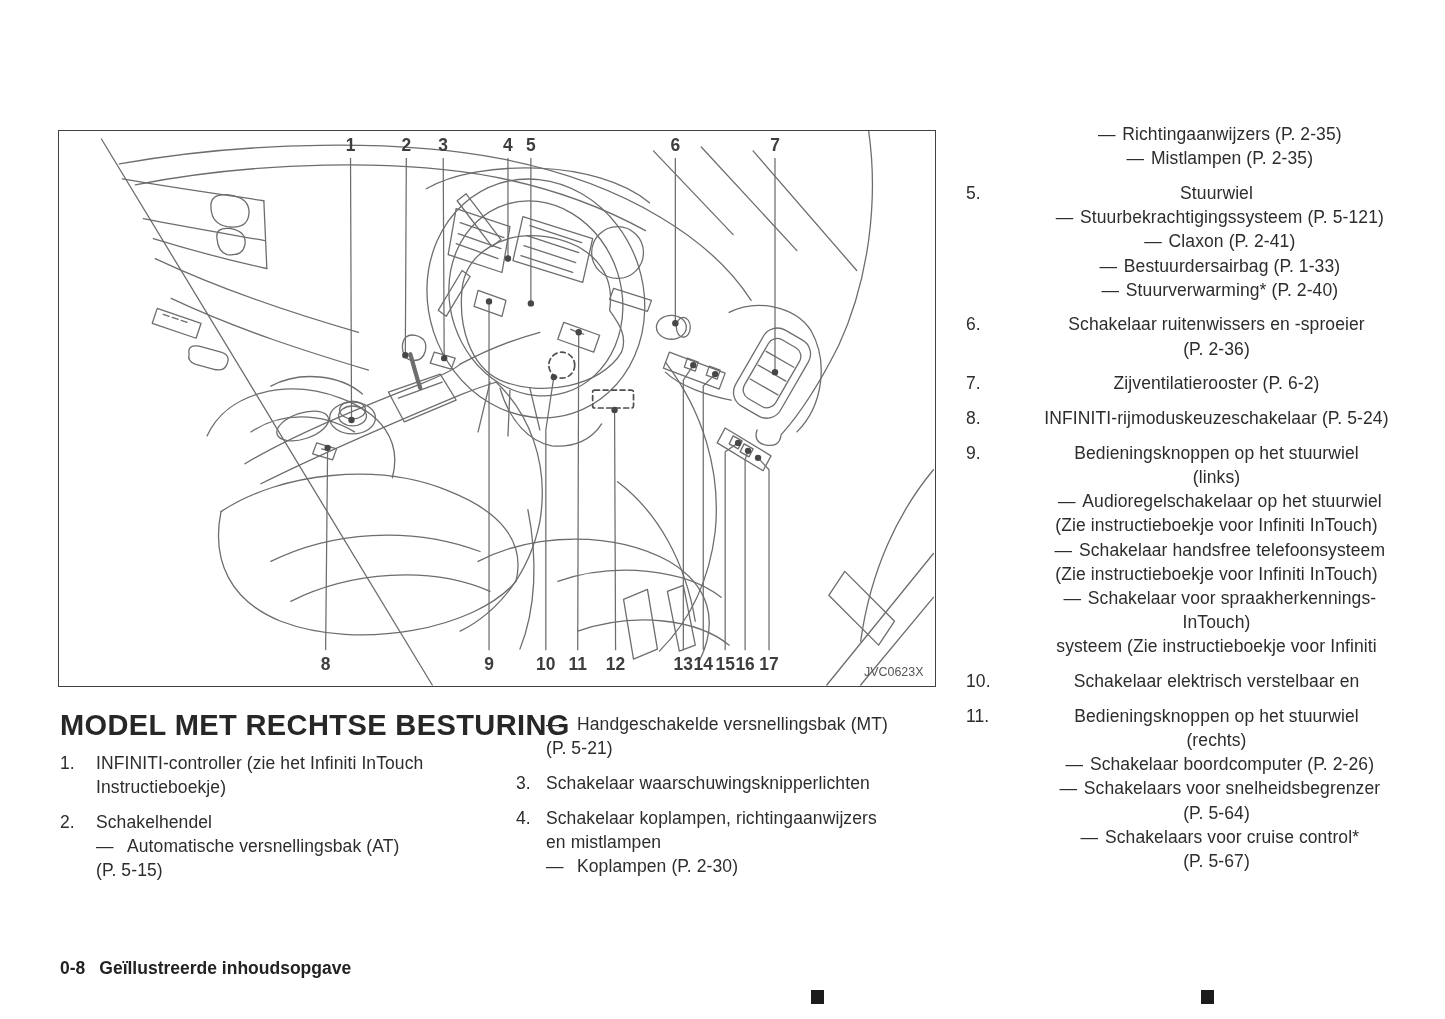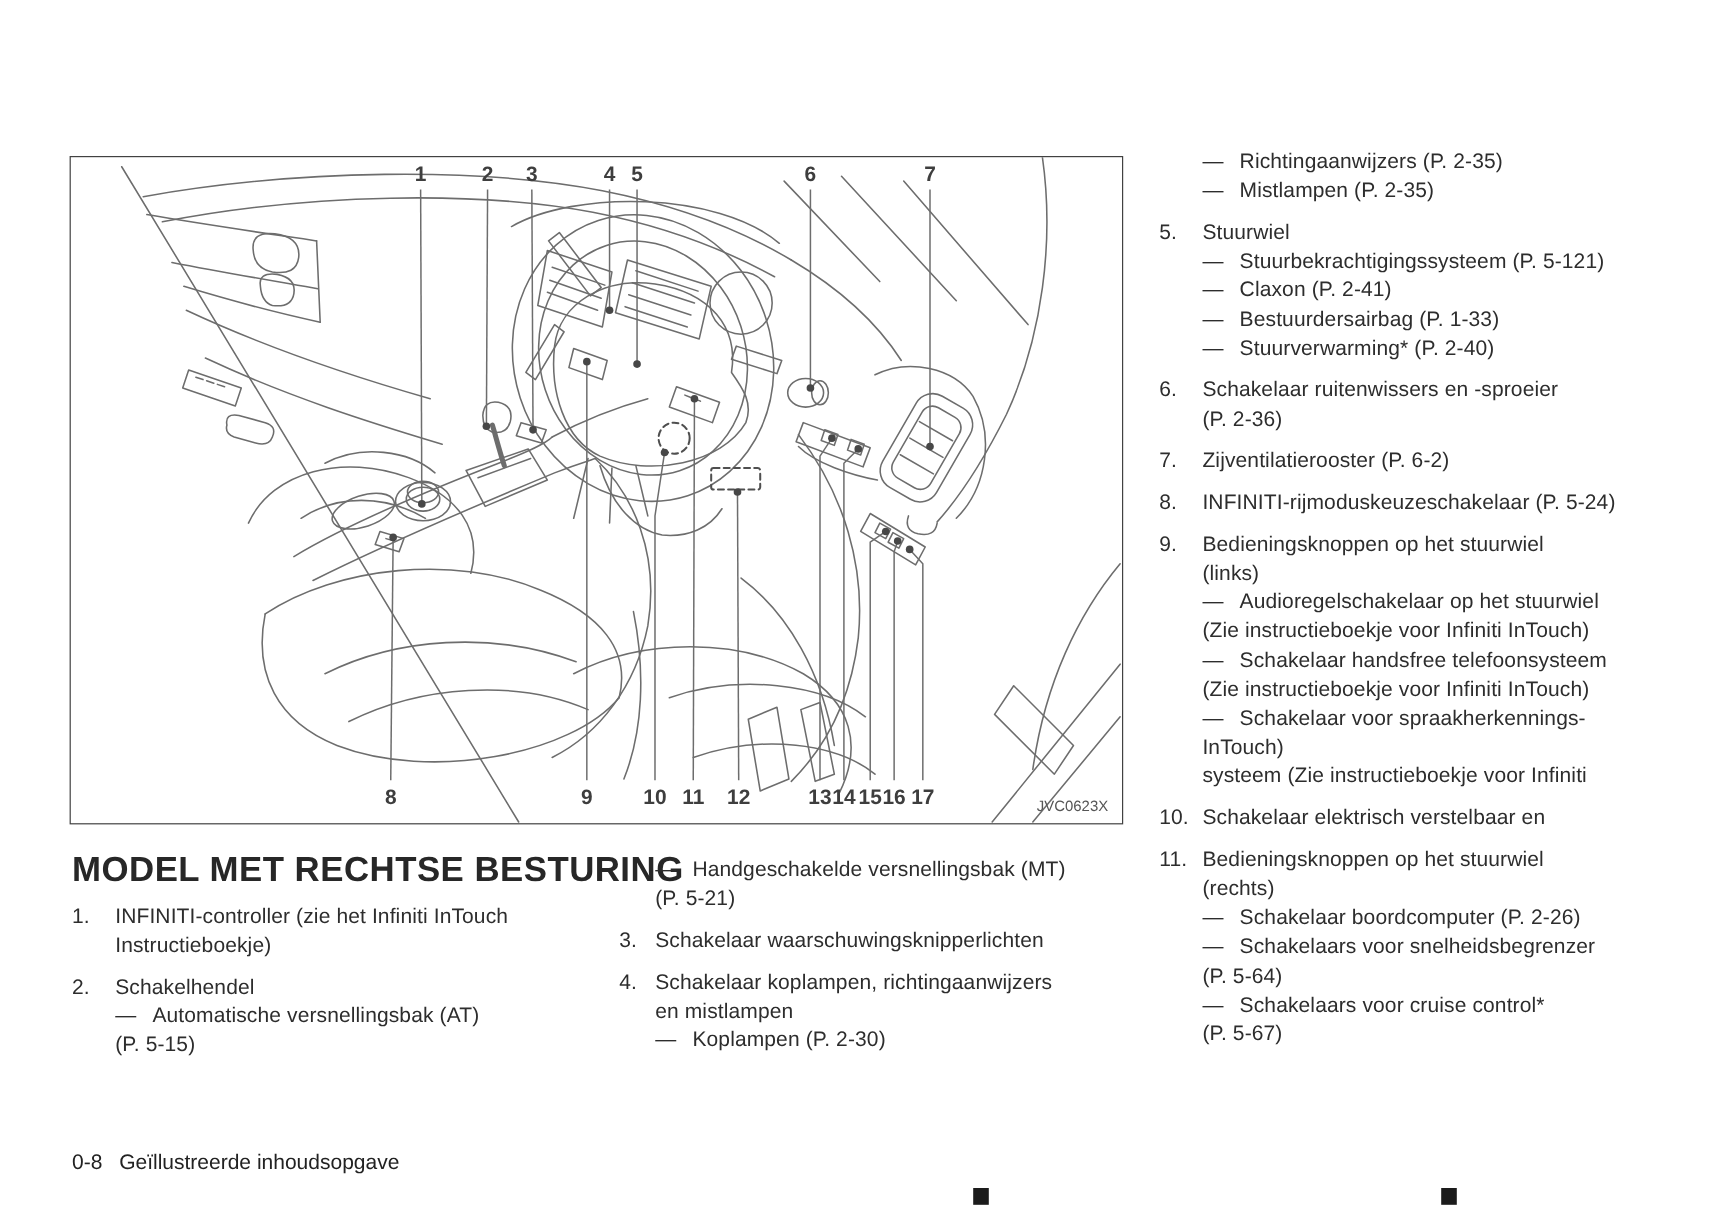--- a/index.html
+++ b/index.html
@@ -15,29 +15,29 @@
   #art .thick{stroke-width:4.2;}
   .leader{fill:none;stroke:#6d6d6d;stroke-width:1.25;}
   .dot{fill:#474747;stroke:none;}
   .cnum{font-family:"Liberation Sans",sans-serif;font-size:17.5px;font-weight:600;fill:#3e3e3e;}
   .figcode{font-family:"Liberation Sans",sans-serif;font-size:12.5px;fill:#565656;}
   .heading{position:absolute;left:60px;top:709px;margin:0;
            font-size:29px;font-weight:700;letter-spacing:.4px;color:#272727;}
   .col{position:absolute;font-size:17.5px;line-height:24.2px;letter-spacing:.1px;color:#2d2d2d;}
   .col-left{left:60px;top:751px;width:445px;}
   .col-mid{left:516px;top:712px;width:445px;}
-  .col-right{left:966px;top:122px;width:465px;}
+  .col-right{left:966px;top:122px;width:465px;text-align:center;}
   .block{position:relative;padding-left:36px;margin-bottom:10.5px;}
   .col-mid .block{padding-left:30px;}
   .num{position:absolute;left:0;top:0;}
   .line{white-space:nowrap;}
   .dash{display:inline-block;width:31px;}
   .footer{position:absolute;left:60px;top:958px;font-size:17.5px;color:#222;}
-  .pagenum{margin-right:14px;font-weight:400;text-align:center;}
-  .sectitle{font-weight:400;margin-top:26px;}
+  .pagenum{margin-right:14px;font-weight:700;text-align:center;}
+  .sectitle{font-weight:700;margin-top:26px;}
   .sq{position:absolute;top:990px;width:13px;height:14px;background:#1b1b1b;}
   .sq1{left:811px;}
   .sq2{left:1201px;}
 </style>
 </head>
 <body>
 
 <div class="page">
 
   <div class="figure">

